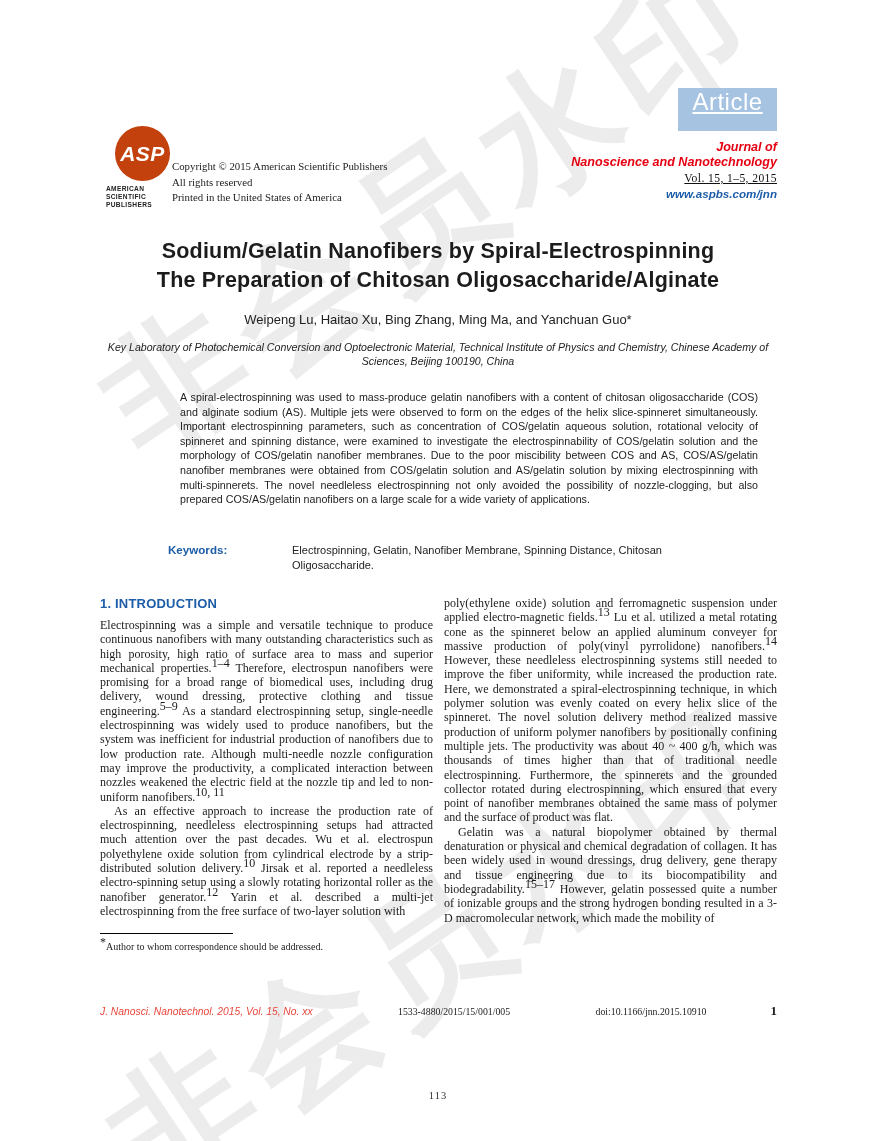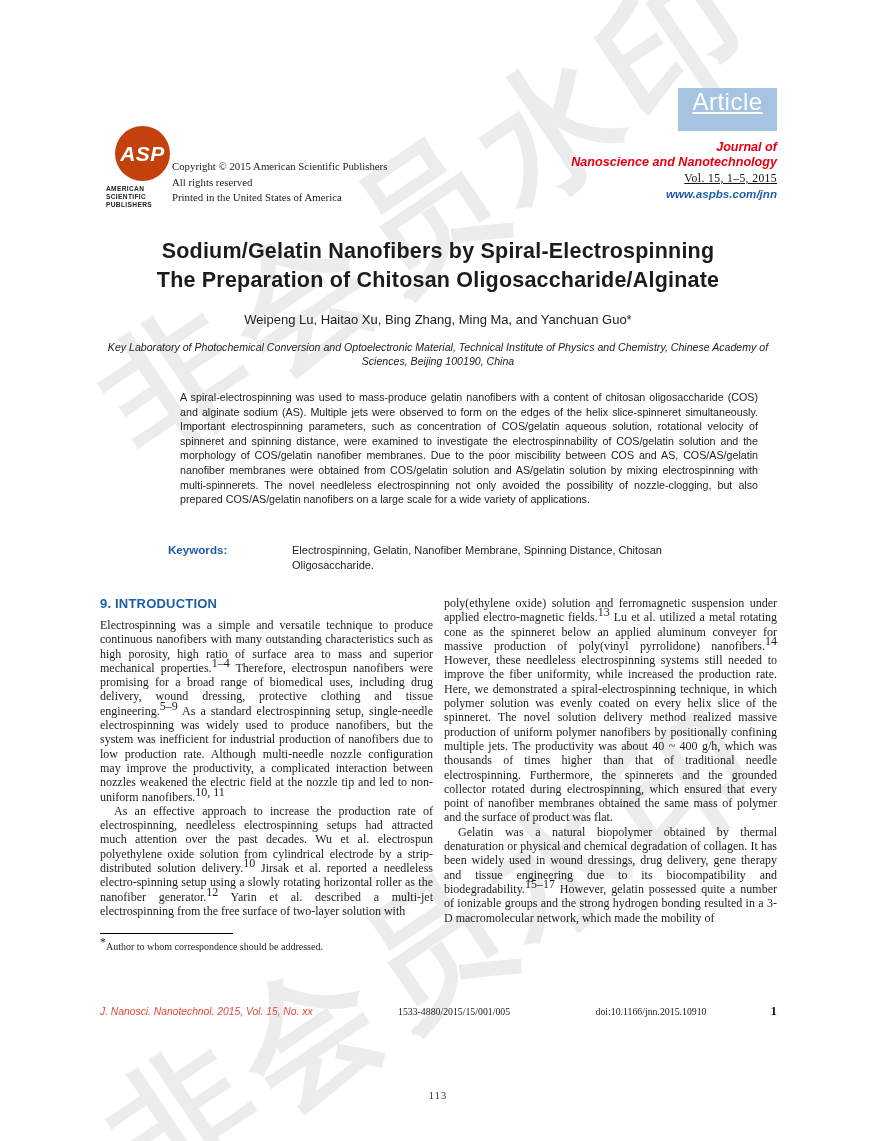--- a/index.html
+++ b/index.html
@@ -156,21 +156,21 @@
 
     <div class="abstract">A spiral-electrospinning was used to mass-produce gelatin nanofibers with a content of chitosan oligosaccharide (COS) and alginate sodium (AS). Multiple jets were observed to form on the edges of the helix slice-spinneret simultaneously. Important electrospinning parameters, such as concentration of COS/gelatin aqueous solution, rotational velocity of spinneret and spinning distance, were examined to investigate the electrospinnability of COS/gelatin solution and the morphology of COS/gelatin nanofiber membranes. Due to the poor miscibility between COS and AS, COS/AS/gelatin nanofiber membranes were obtained from COS/gelatin solution and AS/gelatin solution by mixing electrospinning with multi-spinnerets. The novel needleless electrospinning not only avoided the possibility of nozzle-clogging, but also prepared COS/AS/gelatin nanofibers on a large scale for a wide variety of applications.</div>
 
     <div class="keywords">
       <span class="kw-label">Keywords:</span>
       <span class="kw-text">Electrospinning, Gelatin, Nanofiber Membrane, Spinning Distance, Chitosan Oligosaccharide.</span>
     </div>
 
     <div class="columns">
       <div class="col">
-        <h2>9. INTRODUCTION</h2>
+        <h2>1. INTRODUCTION</h2>
         <p>Electrospinning was a simple and versatile technique to produce continuous nanofibers with many outstanding characteristics such as high porosity, high ratio of surface area to mass and superior mechanical properties.<sup>1–4</sup> Therefore, electrospun nanofibers were promising for a broad range of biomedical uses, including drug delivery, wound dressing, protective clothing and tissue engineering.<sup>5–9</sup> As a standard electrospinning setup, single-needle electrospinning was widely used to produce nanofibers, but the system was inefficient for industrial production of nanofibers due to low production rate. Although multi-needle nozzle configuration may improve the productivity, a complicated interaction between nozzles weakened the electric field at the nozzle tip and led to non-uniform nanofibers.<sup>10, 11</sup></p>
         <p class="indent">As an effective approach to increase the production rate of electrospinning, needleless electrospinning setups had attracted much attention over the past decades. Wu et al. electrospun polyethylene oxide solution from cylindrical electrode by a strip-distributed solution delivery.<sup>10</sup> Jirsak et al. reported a needleless electro-spinning setup using a slowly rotating horizontal roller as the nanofiber generator.<sup>12</sup> Yarin et al. described a multi-jet electrospinning from the free surface of two-layer solution with</p>
         <div class="fn-rule"></div>
         <p class="footnote"><sup>*</sup>Author to whom correspondence should be addressed.</p>
       </div>
       <div class="col">
         <p>poly(ethylene oxide) solution and ferromagnetic suspension under applied electro-magnetic fields.<sup>13</sup> Lu et al. utilized a metal rotating cone as the spinneret below an applied aluminum conveyer for massive production of poly(vinyl pyrrolidone) nanofibers.<sup>14</sup> However, these needleless electrospinning systems still needed to improve the fiber uniformity, while increased the production rate. Here, we demonstrated a spiral-electrospinning technique, in which polymer solution was evenly coated on every helix slice of the spinneret. The novel solution delivery method realized massive production of uniform polymer nanofibers by positionally confining multiple jets. The productivity was about 40 ~ 400 g/h, which was thousands of times higher than that of traditional needle electrospinning. Furthermore, the spinnerets and the grounded collector rotated during electrospinning, which ensured that every point of nanofiber membranes obtained the same mass of polymer and the surface of product was flat.</p>
         <p class="indent">Gelatin was a natural biopolymer obtained by thermal denaturation or physical and chemical degradation of collagen. It has been widely used in wound dressings, drug delivery, gene therapy and tissue engineering due to its biocompatibility and biodegradability.<sup>15–17</sup> However, gelatin possessed quite a number of ionizable groups and the strong hydrogen bonding resulted in a 3-D macromolecular network, which made the mobility of</p>
       </div>
     </div>

